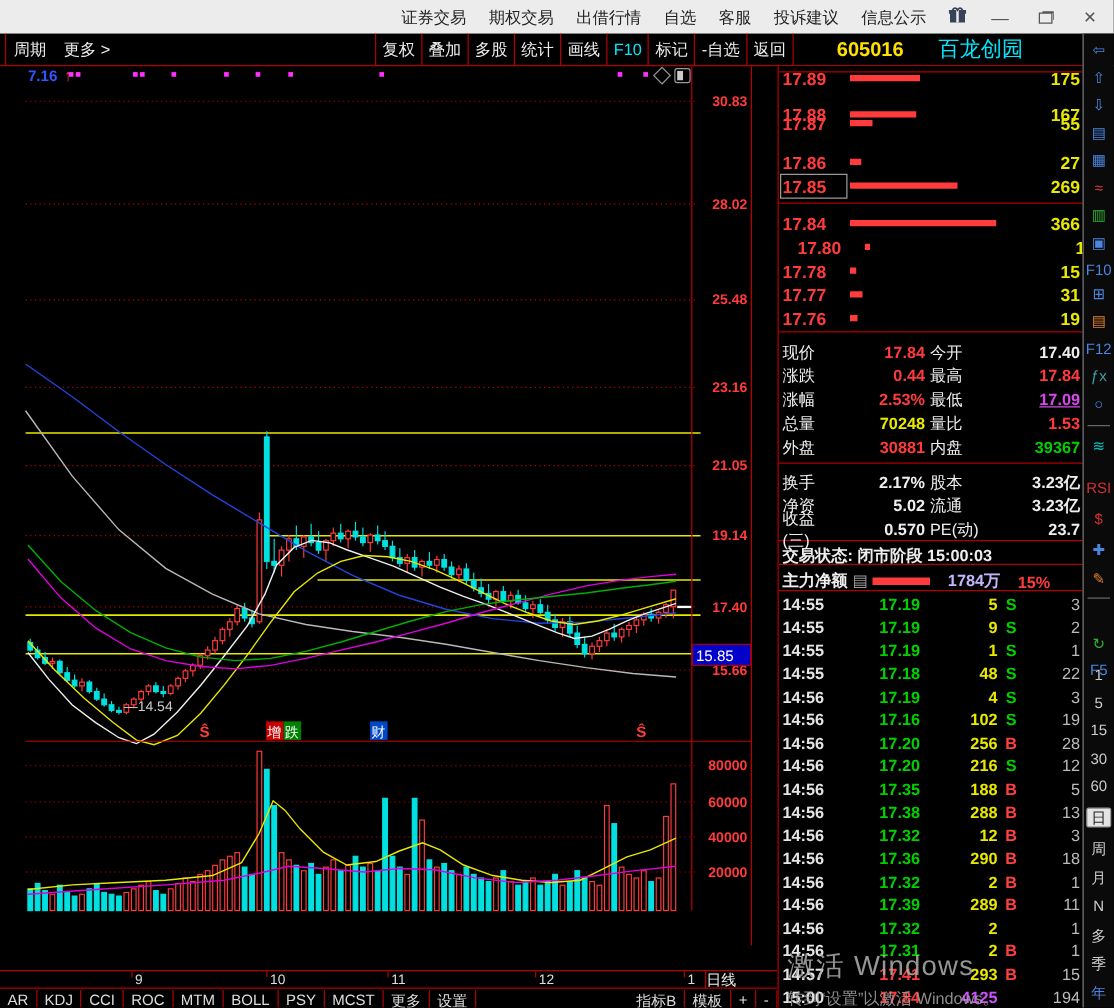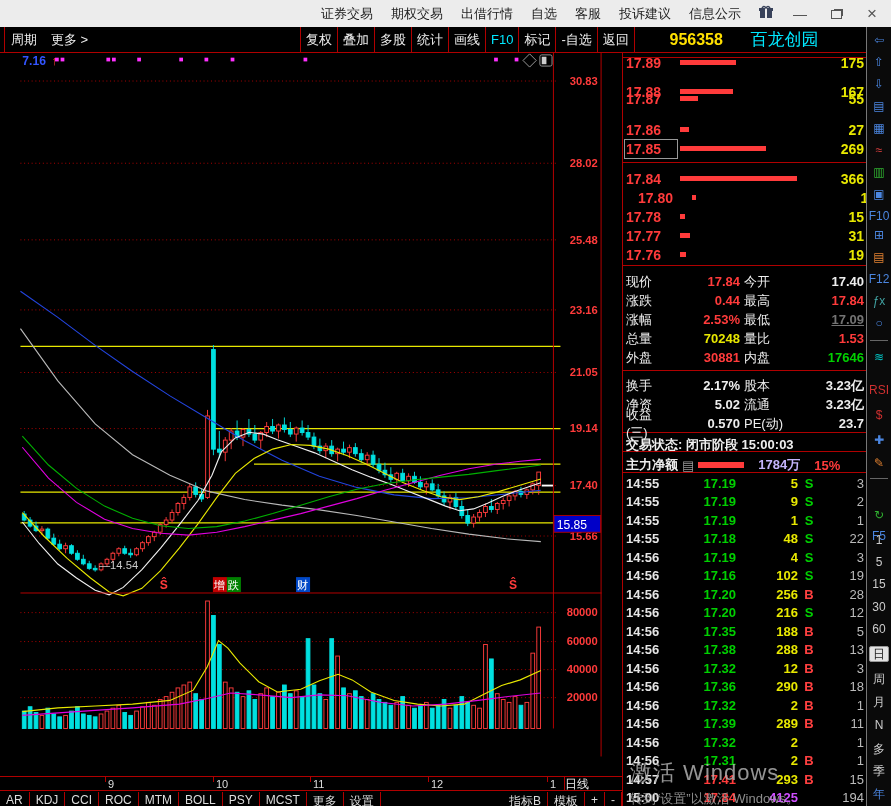--- a/index.html
+++ b/index.html
@@ -101,21 +101,21 @@
       <div class="tbtn">叠加</div>
       <div class="tbtn">多股</div>
       <div class="tbtn">统计</div>
       <div class="tbtn">画线</div>
       <div class="tbtn cyan">F10</div>
       <div class="tbtn">标记</div>
       <div class="tbtn">-自选</div>
       <div class="tbtn">返回</div>
     </div>
   <div id="tb-title">
-    <span class="code">956358</span>
+    <span class="code">605016</span>
     <span class="name">百龙创园</span>
   </div>
 </div>
 
 <svg id="chart-svg" width="622" height="753" viewBox="0 53 622 806">
     <line x1="0" y1="83" x2="576" y2="83" stroke="#c00000" stroke-dasharray="1,3"></line>
     <line x1="0" y1="171" x2="576" y2="171" stroke="#c00000" stroke-dasharray="1,3"></line>
     <line x1="0" y1="253" x2="576" y2="253" stroke="#c00000" stroke-dasharray="1,3"></line>
     <line x1="0" y1="328" x2="576" y2="328" stroke="#c00000" stroke-dasharray="1,3"></line>
     <line x1="0" y1="395" x2="576" y2="395" stroke="#c00000" stroke-dasharray="1,3"></line>
@@ -567,33 +567,33 @@
     <div class="q-row" style="top: 238px;">
       <span class="q-l">涨跌</span>
       <span class="q-v1" style="color: rgb(255, 59, 59);">0.44</span>
       <span class="q-l2">最高</span>
       <span class="q-v2" style="color: rgb(255, 59, 59);">17.84</span>
     </div>
     <div class="q-row" style="top: 257px;">
       <span class="q-l">涨幅</span>
       <span class="q-v1" style="color: rgb(255, 59, 59);">2.53%</span>
       <span class="q-l2">最低</span>
-      <span class="q-v2" style="color: #737373; text-decoration: underline;">17.09</span>
+      <span class="q-v2" style="color: #d946ef; text-decoration: underline;">17.09</span>
     </div>
     <div class="q-row" style="top: 276px;">
       <span class="q-l">总量</span>
       <span class="q-v1" style="color: rgb(232, 232, 0);">70248</span>
       <span class="q-l2">量比</span>
       <span class="q-v2" style="color: rgb(255, 59, 59);">1.53</span>
     </div>
     <div class="q-row" style="top: 295px;">
       <span class="q-l">外盘</span>
       <span class="q-v1" style="color: rgb(255, 59, 59);">30881</span>
       <span class="q-l2">内盘</span>
-      <span class="q-v2" style="color: rgb(0, 208, 0);">17646</span>
+      <span class="q-v2" style="color: rgb(0, 208, 0);">39367</span>
     </div>
     <div class="q-row" style="top: 323px; justify-content: flex-end;">
       <span class="q-l">换手</span>
       <span class="q-v1" style="color: rgb(238, 238, 238);">2.17%</span>
       <span class="q-l2">股本</span>
       <span class="q-v2" style="color: rgb(238, 238, 238);">3.23亿</span>
     </div>
     <div class="q-row" style="top: 342px;">
       <span class="q-l">净资</span>
       <span class="q-v1" style="color: rgb(238, 238, 238);">5.02</span>

